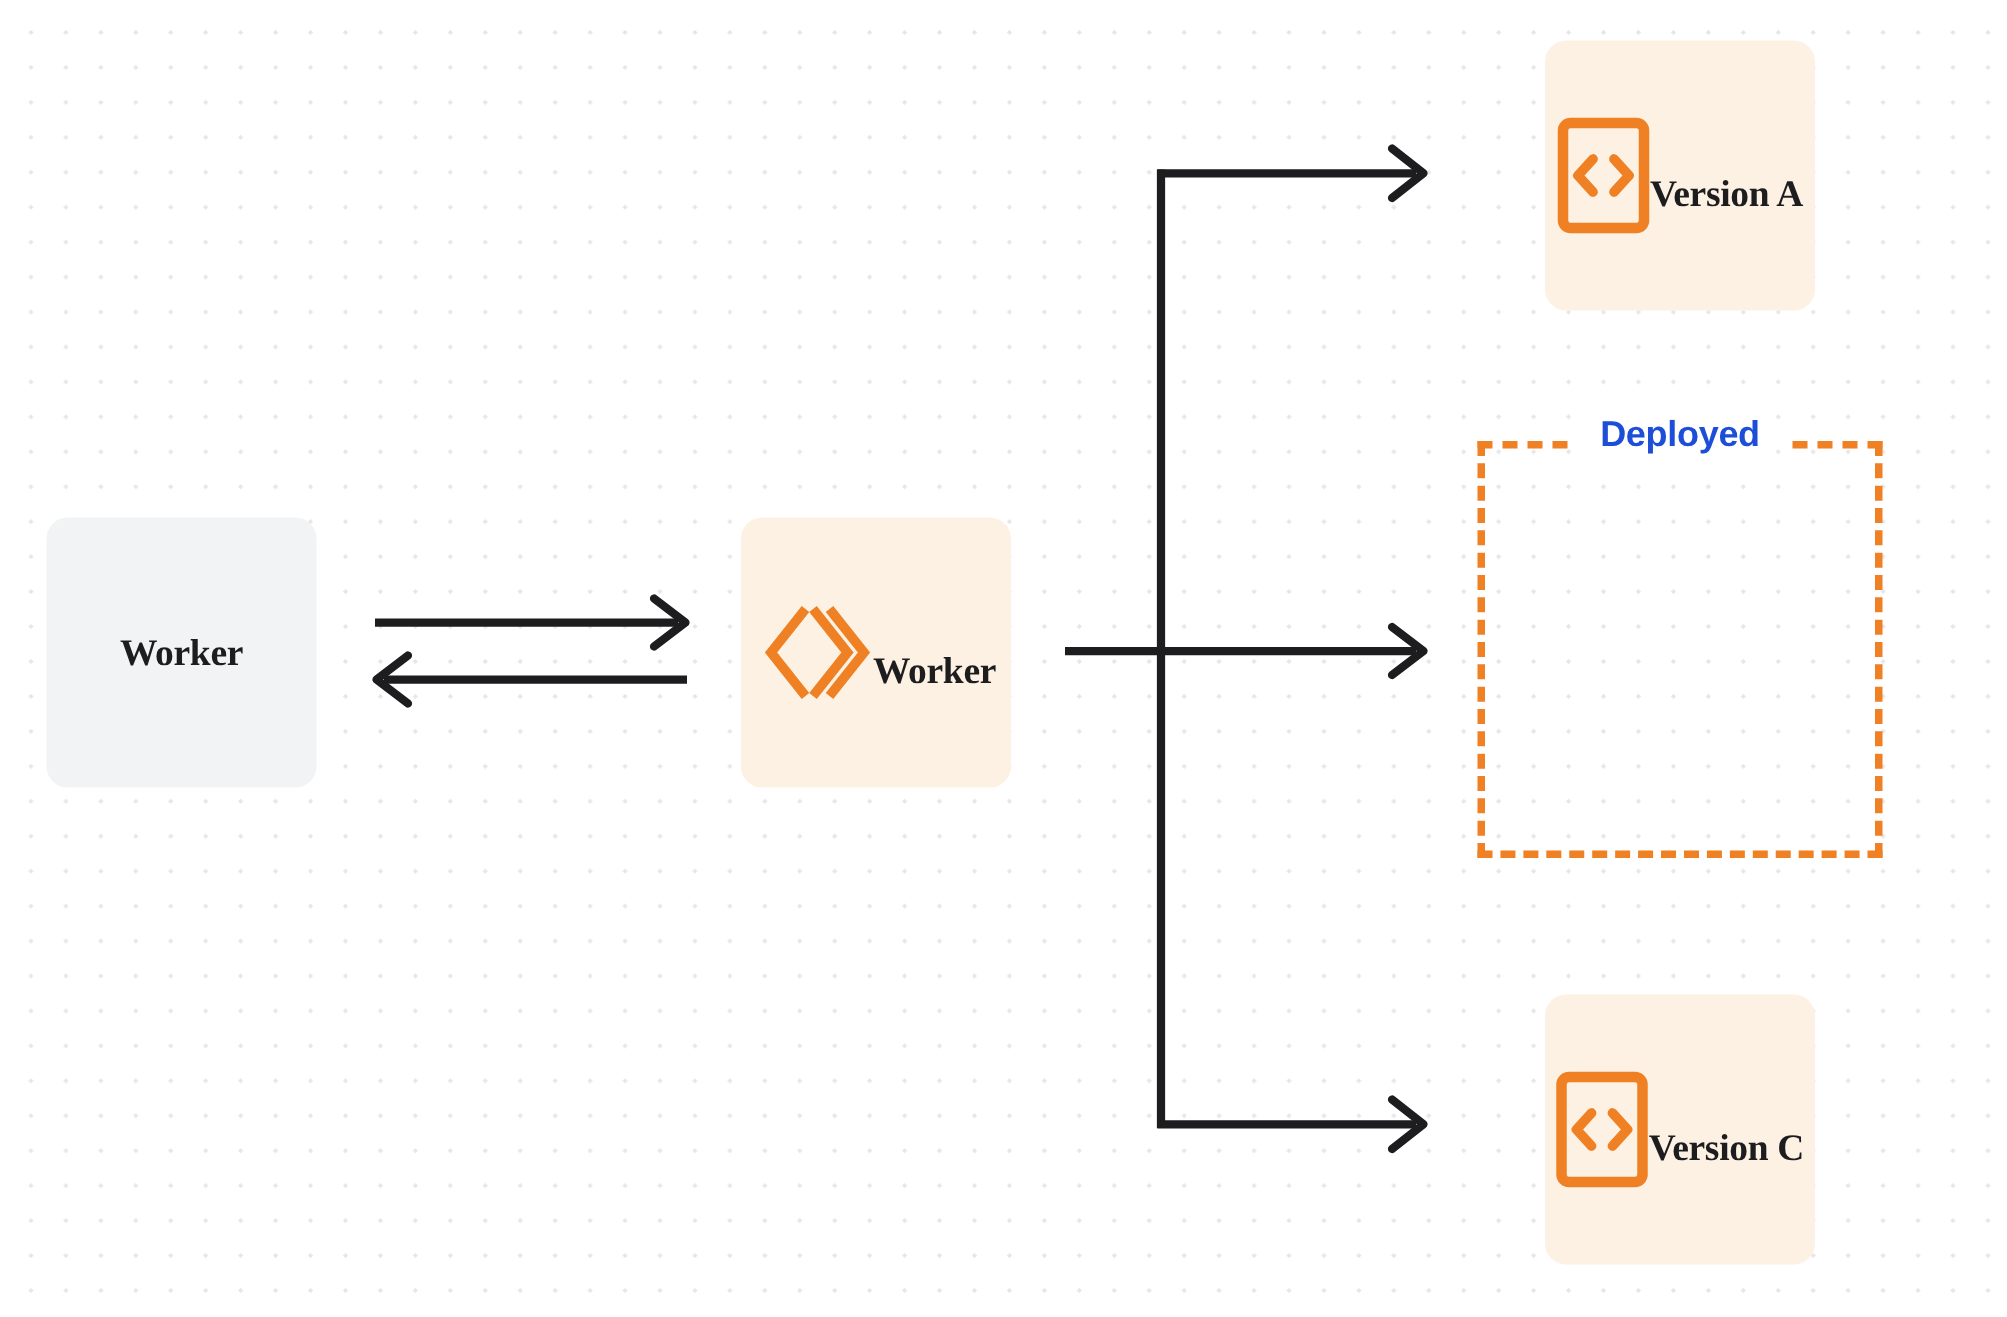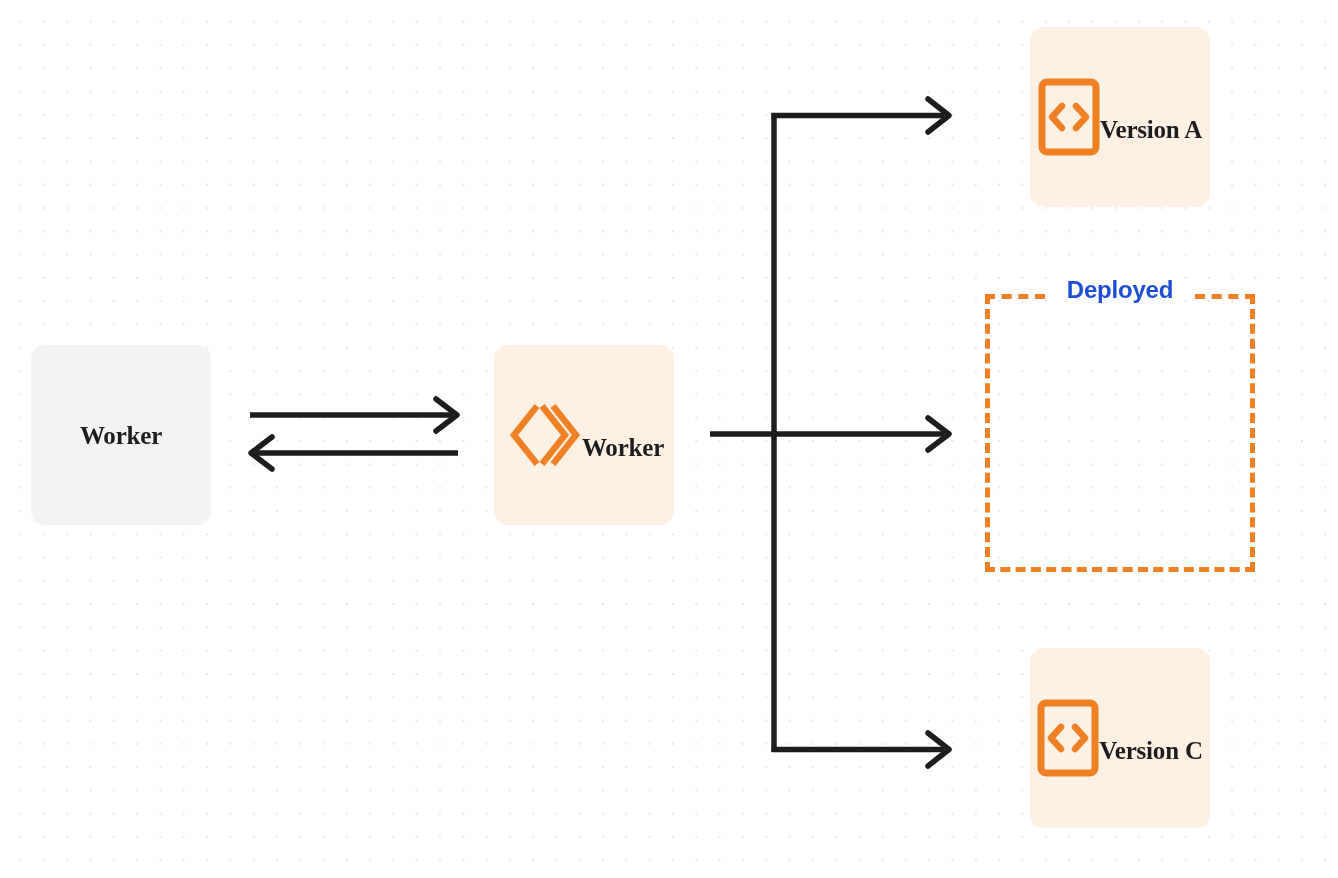--- a/index.html
+++ b/index.html
@@ -56,21 +56,21 @@
   }
   .node-ver {
     width: 180px;
     height: 180px;
     background: #fdf1e3;
     border-radius: 14px;
     left: 1030px;
   }
   .node-a { top: 27px; }
   .node-b { top: 345px; }
-  .node-c { top: 648px; }
+  .node-c { top: 663px; }
 
   .node-label {
     font-size: 25px;
     font-weight: 700;
     color: #1d1d1f;
     letter-spacing: -0.2px;
     line-height: 1;
   }
   .node-client .node-label { margin: 0; }
   .node-worker .node-label,

